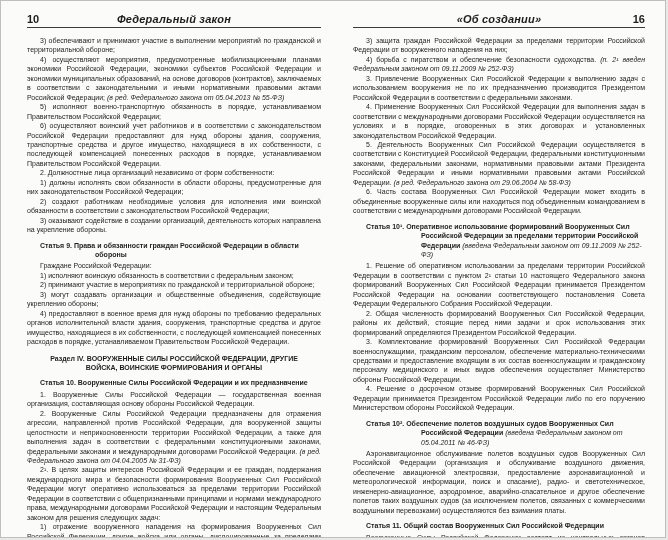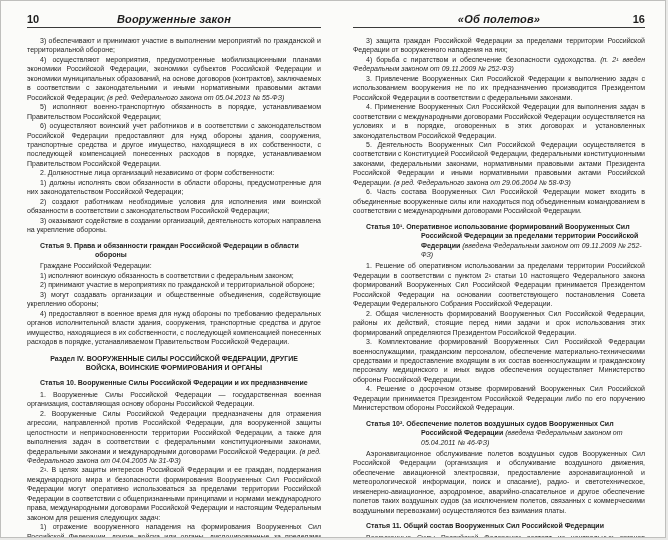--- a/index.html
+++ b/index.html
@@ -64,21 +64,21 @@
   .article .ital{font-weight:normal;}
 </style>
 </head>
 <body>
 
 <div class="spread">
 
   <div class="page left">
     <div class="page-header">
       <span class="num">10</span>
-      <span class="title">Вооруженные закон</span>
+      <span class="title">Федеральный закон</span>
       <span class="num"></span>
     </div>
     <div class="page-body">
         <p class="para"><span>3) обеспечивают и принимают участие в выполнении мероприятий по гражданской и территориальной обороне;</span></p>
         <p class="para"><span>4) осуществляют мероприятия, предусмотренные мобилизационными планами экономики Российской Федерации, экономики субъектов Российской Федерации и экономики муниципальных образований, на основе договоров (контрактов), заключаемых в соответствии с законодательными и иными нормативными правовыми актами Российской Федерации; </span><span class="ital">(в ред. Федерального закона от 05.04.2013 № 55-ФЗ)</span></p>
         <p class="para"><span>5) исполняют военно-транспортную обязанность в порядке, устанавливаемом Правительством Российской Федерации;</span></p>
         <p class="para"><span>6) осуществляют воинский учет работников и в соответствии с законодательством Российской Федерации предоставляют для нужд обороны здания, сооружения, транспортные средства и другое имущество, находящиеся в их собственности, с последующей компенсацией понесенных расходов в порядке, устанавливаемом Правительством Российской Федерации.</span></p>
         <p class="para"><span>2. Должностные лица организаций независимо от форм собственности:</span></p>
         <p class="para"><span>1) должны исполнять свои обязанности в области обороны, предусмотренные для них законодательством Российской Федерации;</span></p>
         <p class="para"><span>2) создают работникам необходимые условия для исполнения ими воинской обязанности в соответствии с законодательством Российской Федерации;</span></p>
@@ -94,21 +94,21 @@
         <p class="para"><span>1. Вооруженные Силы Российской Федерации — государственная военная организация, составляющая основу обороны Российской Федерации.</span></p>
         <p class="para"><span>2. Вооруженные Силы Российской Федерации предназначены для отражения агрессии, направленной против Российской Федерации, для вооруженной защиты целостности и неприкосновенности территории Российской Федерации, а также для выполнения задач в соответствии с федеральными конституционными законами, федеральными законами и международными договорами Российской Федерации. </span><span class="ital">(в ред. Федерального закона от 04.04.2005 № 31-ФЗ)</span></p>
         <p class="para"><span>2¹. В целях защиты интересов Российской Федерации и ее граждан, поддержания международного мира и безопасности формирования Вооруженных Сил Российской Федерации могут оперативно использоваться за пределами территории Российской Федерации в соответствии с общепризнанными принципами и нормами международного права, международными договорами Российской Федерации и настоящим Федеральным законом для решения следующих задач:</span></p>
         <p class="para"><span>1) отражение вооруженного нападения на формирования Вооруженных Сил Российской Федерации, другие войска или органы, дислоцированные за пределами территории Российской Федерации;</span></p>
       </div>
   </div>
 
   <div class="page right">
     <div class="page-header">
       <span class="num"></span>
-      <span class="title">«Об полетов»</span>
+      <span class="title">«Об создании»</span>
       <span class="num" style="text-align:right;">16</span>
     </div>
     <div class="page-body">
         <p class="para"><span>3) защита граждан Российской Федерации за пределами территории Российской Федерации от вооруженного нападения на них;</span></p>
         <p class="para"><span>4) борьба с пиратством и обеспечение безопасности судоходства. </span><span class="ital">(п. 2¹ введен Федеральным законом от 09.11.2009 № 252-ФЗ)</span></p>
         <p class="para"><span>3. Привлечение Вооруженных Сил Российской Федерации к выполнению задач с использованием вооружения не по их предназначению производится Президентом Российской Федерации в соответствии с федеральными законами.</span></p>
         <p class="para"><span>4. Применение Вооруженных Сил Российской Федерации для выполнения задач в соответствии с международными договорами Российской Федерации осуществляется на условиях и в порядке, оговоренных в этих договорах и установленных законодательством Российской Федерации.</span></p>
         <p class="para"><span>5. Деятельность Вооруженных Сил Российской Федерации осуществляется в соответствии с Конституцией Российской Федерации, федеральными конституционными законами, федеральными законами, нормативными правовыми актами Президента Российской Федерации и иными нормативными правовыми актами Российской Федерации. </span><span class="ital">(в ред. Федерального закона от 29.06.2004 № 58-ФЗ)</span></p>
         <p class="para"><span>6. Часть состава Вооруженных Сил Российской Федерации может входить в объединенные вооруженные силы или находиться под объединенным командованием в соответствии с международными договорами Российской Федерации.</span></p>
         <p class="article"><span>Статья 10¹. Оперативное использование формирований Вооруженных Сил Российской Федерации за пределами территории Российской Федерации </span><span class="ital">(введена Федеральным законом от 09.11.2009 № 252-ФЗ)</span></p>

